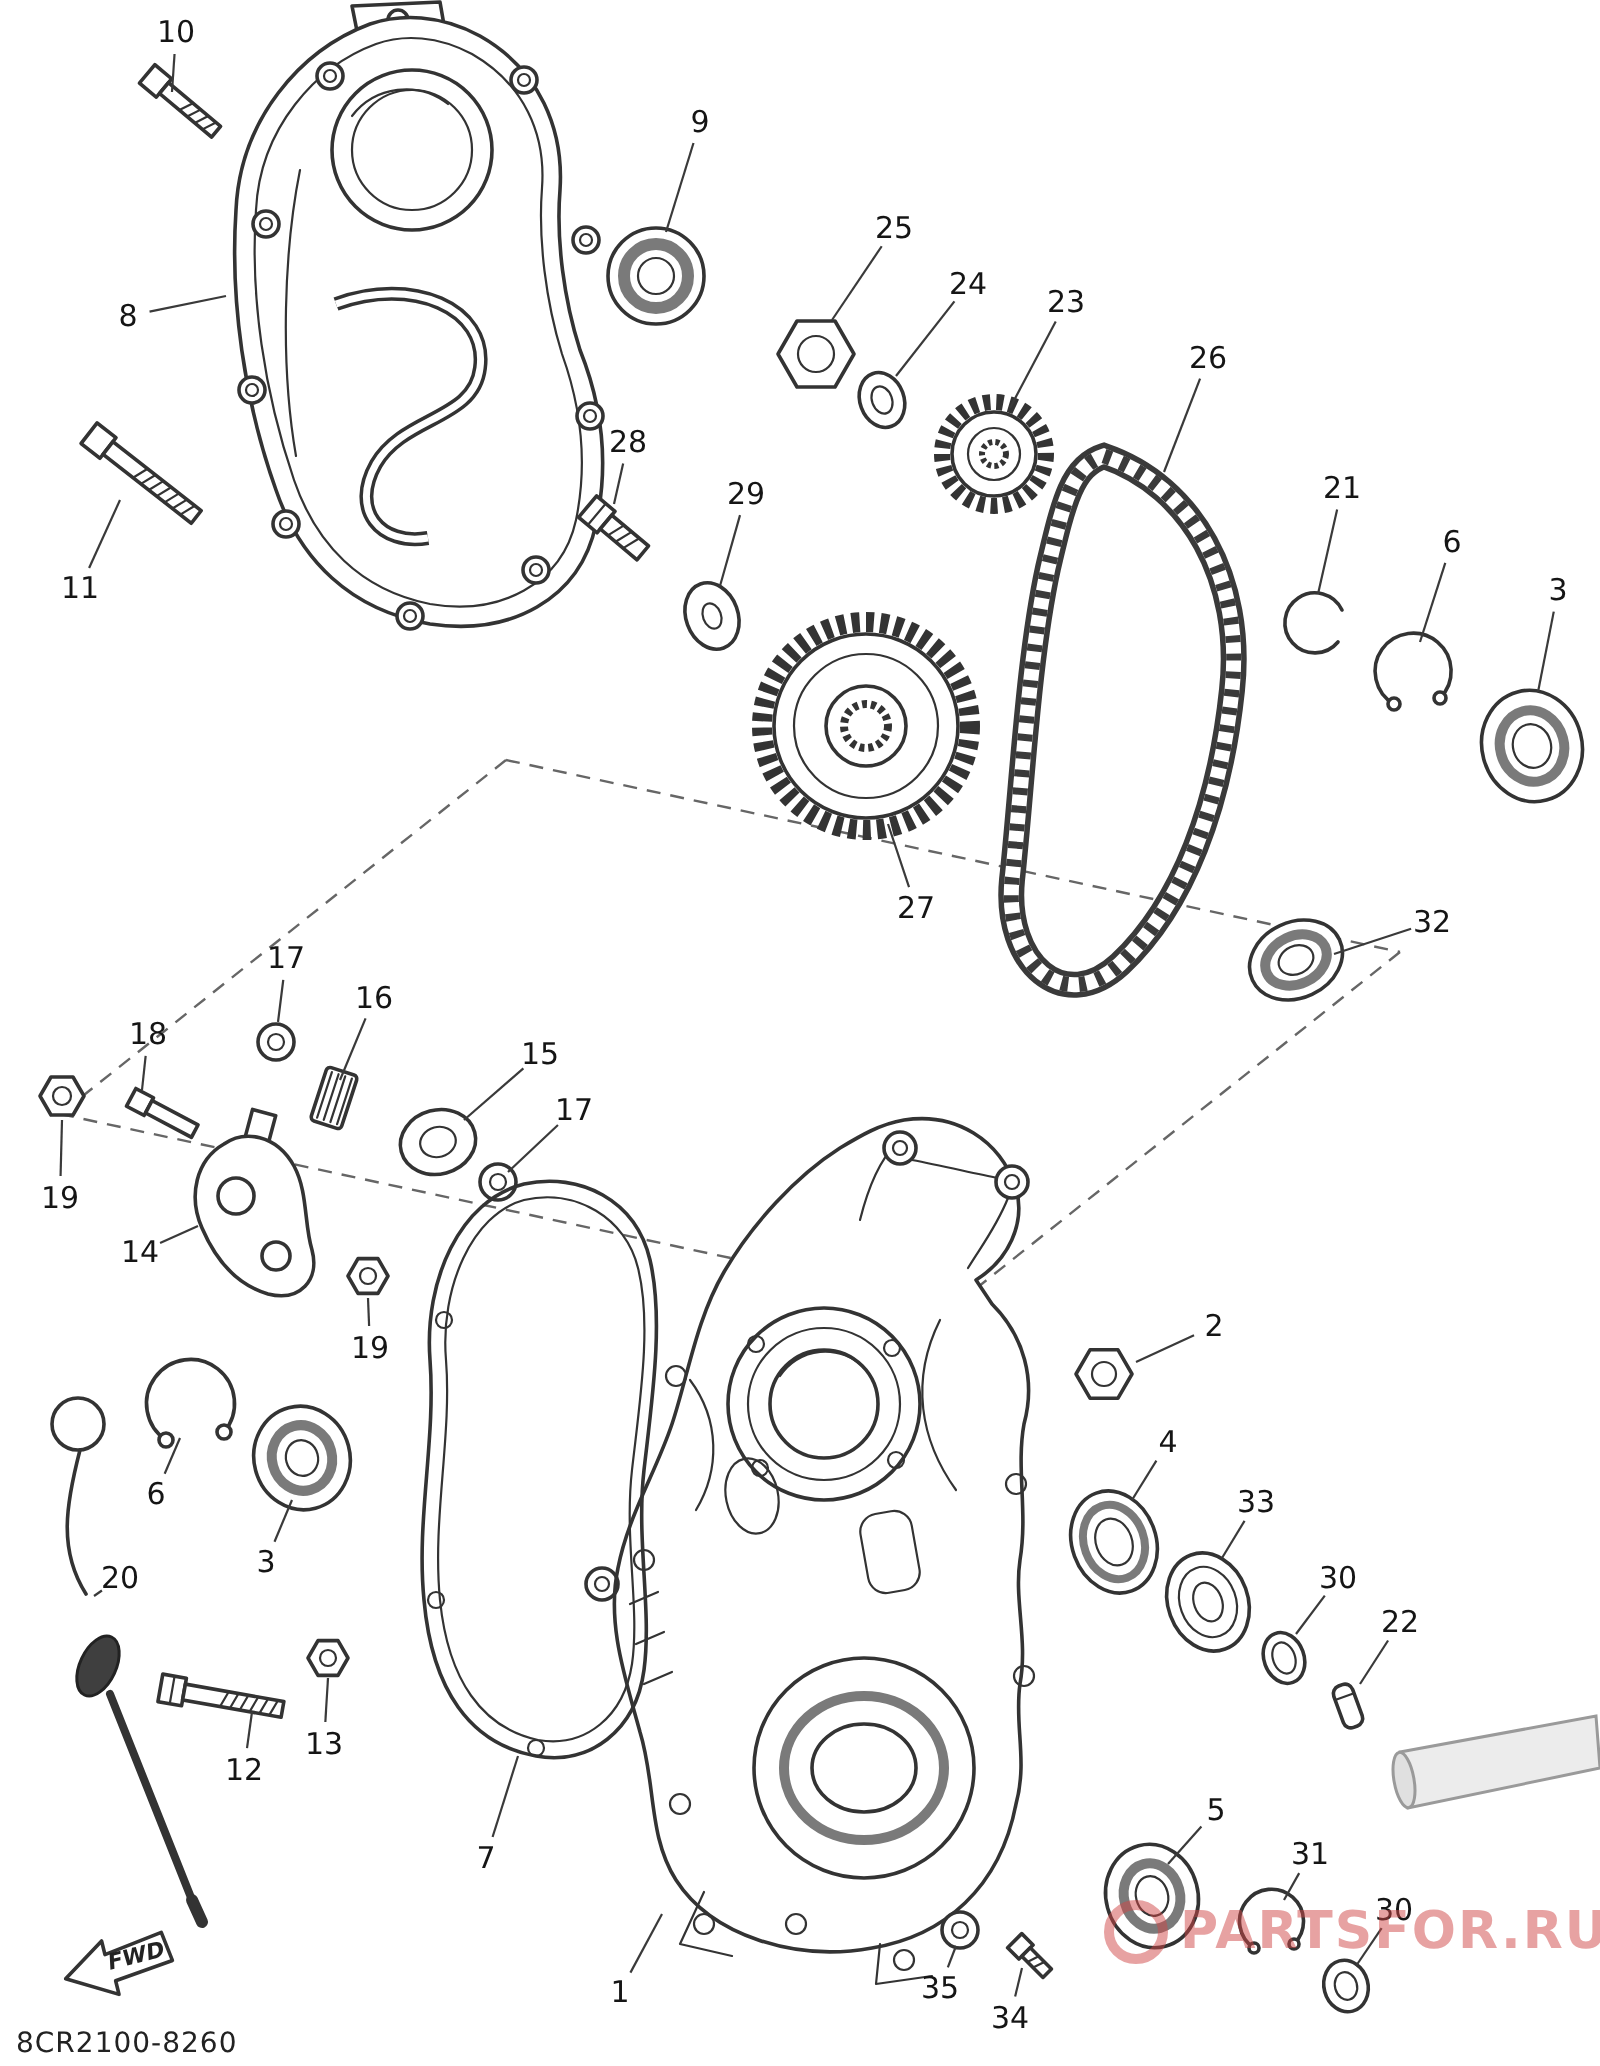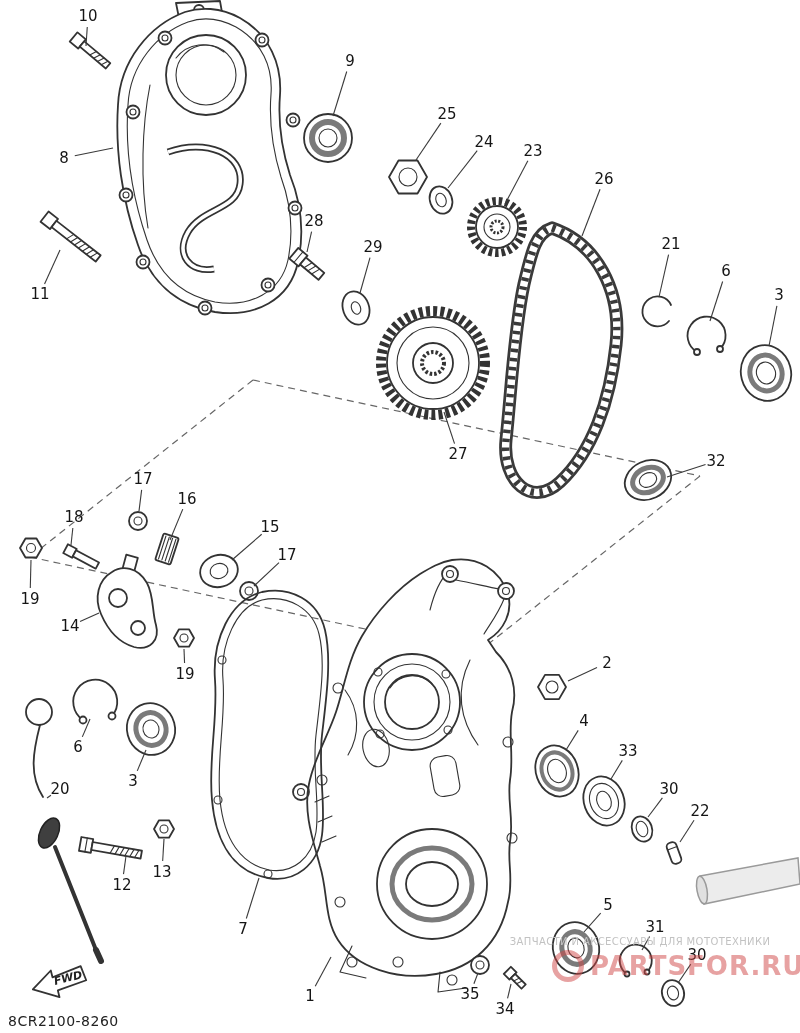--- a/index.html
+++ b/index.html
@@ -431,20 +431,19 @@
         <line x1="315.2150980533852" y1="986.314817900856" x2="331" y2="957" class="leader"></line>
         <text x="310" y="1001" class="callout">1</text>
         <line x1="473.9159486035119" y1="983.7206349157814" x2="478" y2="973" class="leader"></line>
         <text x="470" y="999" class="callout">35</text>
         <line x1="507.56710247722856" y1="998.3037396782144" x2="511" y2="984" class="leader"></line>
         <text x="505" y="1014" class="callout">34</text>
       </g>
 </svg>
 
 <div class="wm">
-  <div class="wm-line1">ЗАПЧАСТИ И АКСЕССУАРЫ ДЛЯ МОТОТЕХНИКИ</div>
   <div class="wm-row">
     <div class="wm-logo"></div>
     <div class="wm-line2">PARTSFOR.RU</div>
   </div>
 </div>
 
 </div>
 
 </body></html>

